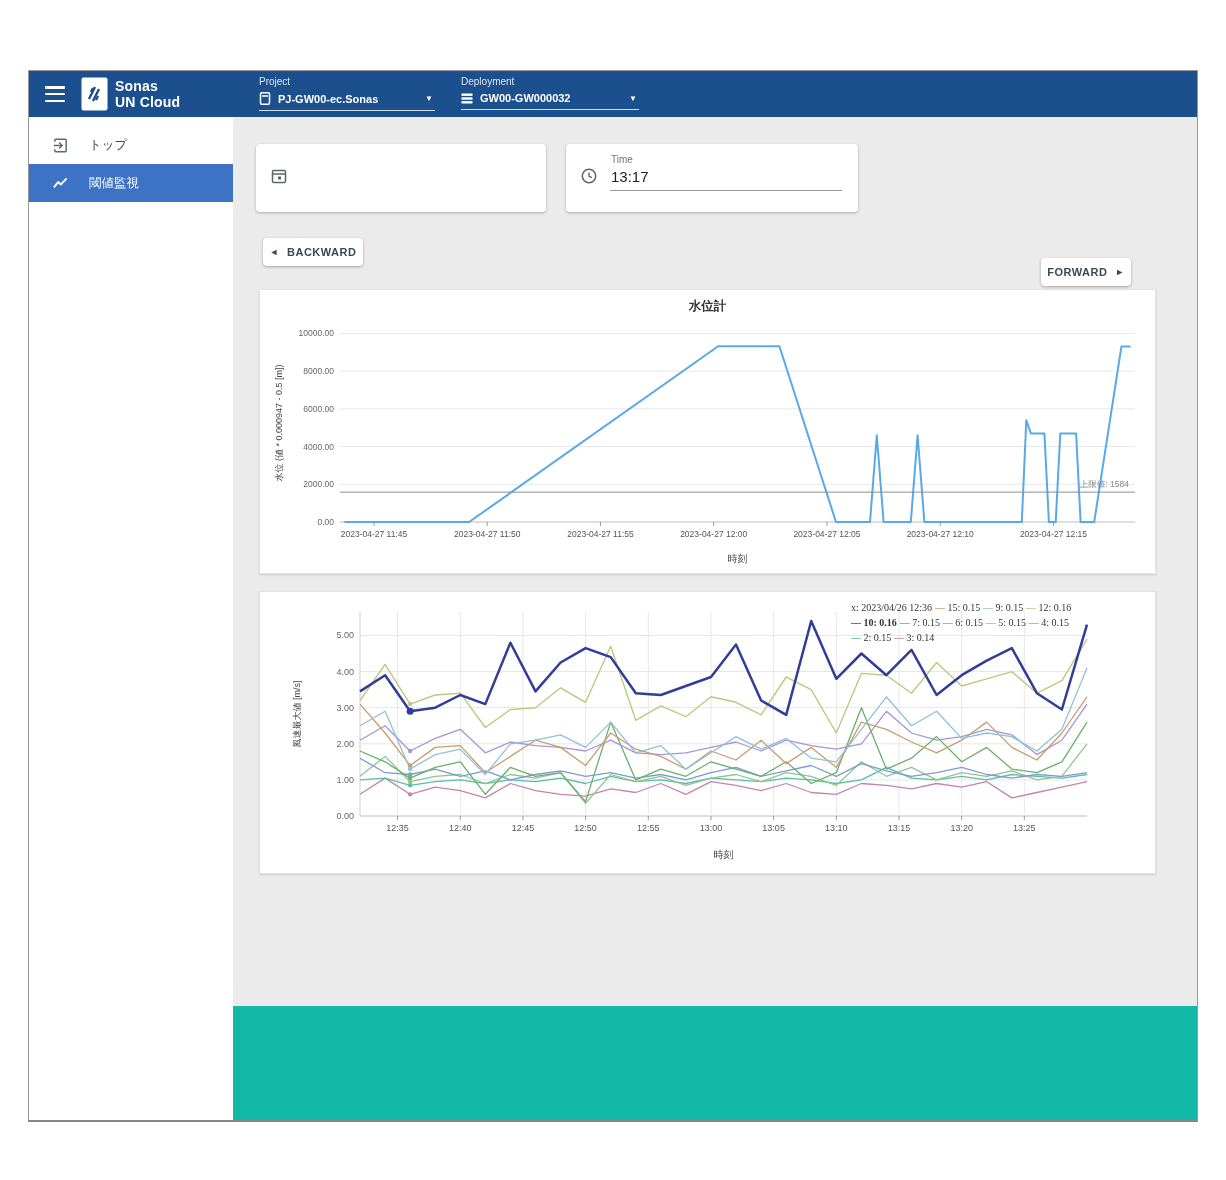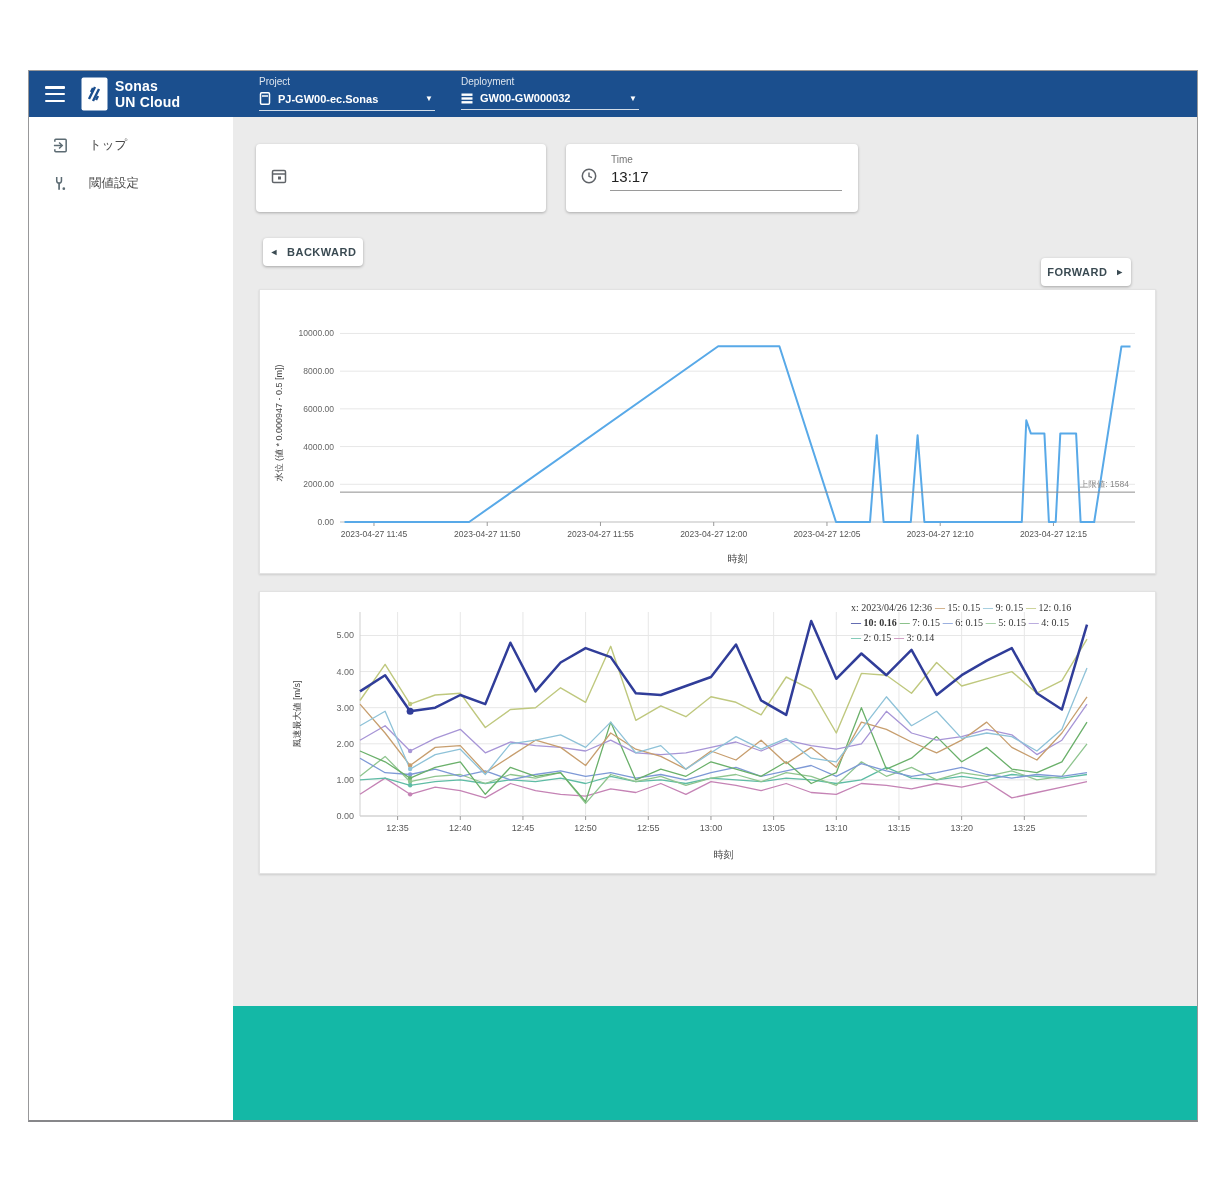--- a/index.html
+++ b/index.html
@@ -125,29 +125,27 @@
       <div class="side-item">
         <span class="sicon">
           <svg width="17" height="17" viewBox="0 0 18 18">
             <path d="M3,5 v-1.5 a1,1 0 0 1 1,-1 h10 a1,1 0 0 1 1,1 v11 a1,1 0 0 1 -1,1 h-10 a1,1 0 0 1 -1,-1 V13" fill="none" stroke="#5c6b73" stroke-width="1.6"></path>
             <line x1="2" y1="9" x2="10" y2="9" stroke="#5c6b73" stroke-width="1.6"></line>
             <path d="M7.5,5.8 L10.8,9 L7.5,12.2" fill="none" stroke="#5c6b73" stroke-width="1.6"></path>
           </svg>
         </span>
         <span>トップ</span>
       </div>
-      <div class="side-item">
+      <div class="side-item active">
         <span class="sicon">
           <svg width="17" height="17" viewBox="0 0 18 18">
-            <path d="M5,2 v4 a2.5,2.5 0 0 0 5,0 v-4" fill="none" stroke="#5c6b73" stroke-width="1.6"></path>
-            <line x1="7.5" y1="8.5" x2="7.5" y2="15.5" stroke="#5c6b73" stroke-width="1.8"></line>
-            <circle cx="12.5" cy="14.5" r="1.4" fill="#5c6b73"></circle>
-          </svg>
-        </span>
-        <span>閾値設定</span>
+            <polyline points="2,13 6.5,7.5 9.5,10 15.5,3.5" fill="none" stroke="#ffffff" stroke-width="2" stroke-linejoin="round"></polyline>
+          </svg>
+        </span>
+        <span>閾値監視</span>
       </div>
     </div>
 
     <div class="main">
 
       <div class="card date">
         <span class="cicon">
           <svg width="18" height="18" viewBox="0 0 18 18">
             <rect x="2.5" y="3.5" width="13" height="12" rx="1.3" fill="none" stroke="#5f6368" stroke-width="1.5"></rect>
             <line x1="2.5" y1="7" x2="15.5" y2="7" stroke="#5f6368" stroke-width="1.5"></line>
@@ -172,20 +170,21 @@
       <button class="btn backward">
         <span class="arrow">◄</span>
         <span>BACKWARD</span>
       </button>
       <button class="btn forward">
         <span>FORWARD</span>
         <span class="arrow">►</span>
       </button>
 
       <div class="panel p1">
+        <div class="panel-title">水位計</div>
         <svg id="chart1" class="chart-svg" width="881" height="252">
             <line x1="72" x2="867" y1="208" y2="208" stroke="#bdbdbd" stroke-width="1"></line>
             <text x="66" y="211" text-anchor="end" font-size="8.5" fill="#666">0.00</text>
             <line x1="72" x2="867" y1="170.28571428571428" y2="170.28571428571428" stroke="#e7e7e7" stroke-width="1"></line>
             <text x="66" y="173.28571428571428" text-anchor="end" font-size="8.5" fill="#666">2000.00</text>
             <line x1="72" x2="867" y1="132.57142857142856" y2="132.57142857142856" stroke="#e7e7e7" stroke-width="1"></line>
             <text x="66" y="135.57142857142856" text-anchor="end" font-size="8.5" fill="#666">4000.00</text>
             <line x1="72" x2="867" y1="94.85714285714286" y2="94.85714285714286" stroke="#e7e7e7" stroke-width="1"></line>
             <text x="66" y="97.85714285714286" text-anchor="end" font-size="8.5" fill="#666">6000.00</text>
             <line x1="72" x2="867" y1="57.14285714285714" y2="57.14285714285714" stroke="#e7e7e7" stroke-width="1"></line>

